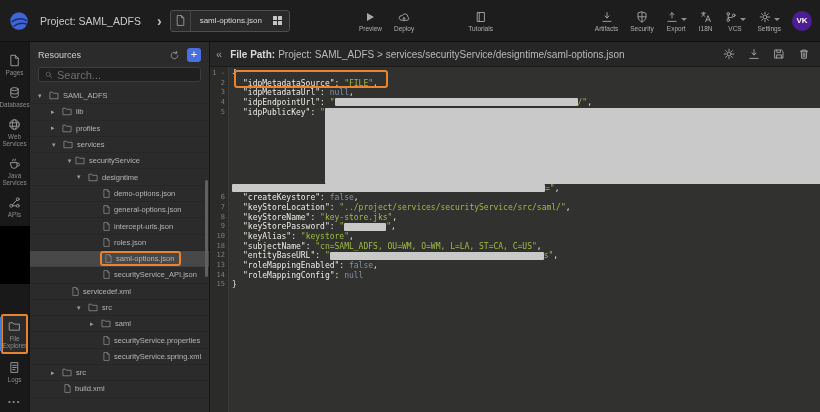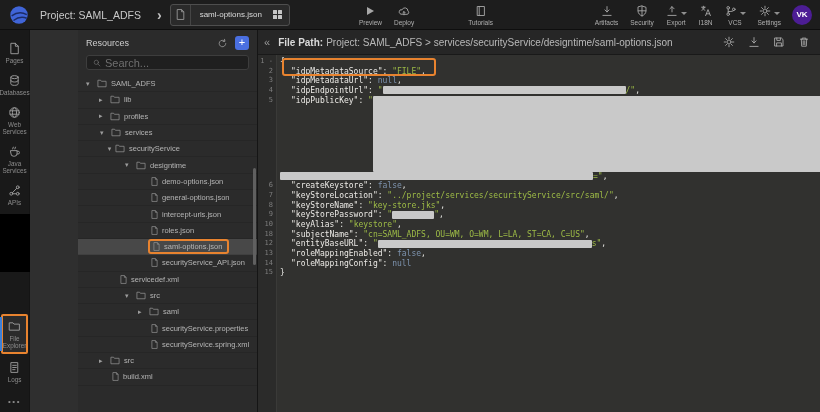--- a/index.html
+++ b/index.html
@@ -1,21 +1,21 @@
 <!DOCTYPE html>
 <html><head>
 <meta charset="utf-8">
 <style>
   html,body{margin:0;padding:0;background:#111;}
   *{box-sizing:border-box;}
   .screen{width:820px;height:412px;position:relative;overflow:hidden;background:#2f2f2f;
           font-family:"Liberation Sans",sans-serif;display:flex;flex-direction:column;}
 
   
-  .topbar{height:30px;background:#1d1d1d;border-bottom:1px solid #0e0e0e;display:flex;
+  .topbar{height:42px;background:#1d1d1d;border-bottom:1px solid #0e0e0e;display:flex;
           align-items:center;padding:0 8px;flex:none;}
   .logo{width:22px;height:22px;flex:none;}
   .proj-label{font-size:10.5px;color:#c9c9c9;margin-left:10px;white-space:nowrap;}
   .tb-chevron{color:#c0c0c0;font-size:14px;font-weight:bold;margin-left:16px;margin-right:8px;line-height:1;}
   .tab{height:22px;background:#2a2a2a;border:1px solid #4e4e4e;border-radius:3px;display:flex;
        align-items:center;overflow:hidden;}
   .tab-ficon{width:20px;height:100%;display:flex;align-items:center;justify-content:center;
              border-right:1px solid #454545;color:#9a9a9a;}
   .tab-label{font-size:8px;color:#dadada;padding:0 9px;white-space:nowrap;}
   .tab-grid{display:inline-grid;grid-template-columns:4px 4px;grid-gap:1px;margin:0 7px 0 2px;}
@@ -43,21 +43,21 @@
   .nav-item svg{width:13px;height:13px;}
   .nav-item .lbl{font-size:6.3px;line-height:7px;text-align:center;margin-top:2px;color:#8d8d8d;}
   .nav-item.active{background:#2b2b2b;border:2px solid #e8832f;border-radius:2px;margin:0 1px 3px;}
   .nav-item.active::before{content:"";position:absolute;left:-3px;top:1px;bottom:1px;width:2px;background:#3d7fd6;}
   .nav-redact{height:58px;background:#000;width:30px;margin:2px 0 0;}
   .nav-spacer{flex:1;}
   .nav-dots{color:#8a8a8a;text-align:center;font-size:8px;letter-spacing:1.5px;padding:8px 0 6px;}
 
   
   .resources{width:180px;background:#2b2b2b;border-right:1px solid #151515;display:flex;
-             flex-direction:column;position:relative;flex:none;margin-left:48px;}
+             flex-direction:column;position:relative;flex:none;}
   .res-header{display:flex;align-items:center;padding:6px 8px 4px;gap:7px;flex:none;}
   .res-title{flex:1;font-size:9px;color:#cfcfcf;}
   .res-refresh{color:#9a9a9a;display:flex;}
   .res-refresh svg{width:11px;height:11px;}
   .plus-btn{width:14px;height:14px;background:#4a6fe0;border-radius:3px;color:#fff;font-size:11px;
             line-height:12px;text-align:center;cursor:pointer;}
   .search-box{margin:1px 8px 6px;background:#1f1f1f;border:1px solid #3d3d3d;border-radius:3px;
               display:flex;align-items:center;padding:2px 6px;gap:4px;height:15px;flex:none;color:#777;}
   .search-box svg{width:8px;height:8px;flex:none;}
   .search-box input{background:transparent;border:none;outline:none;color:#bbb;font-size:11px;
@@ -365,21 +365,21 @@
           </div>
           <div class="tree-row" style="padding-left: 22px;">
             <span class="tr-arrow">▾</span>
             <span style="display: flex;">
               <svg viewBox="0 0 12 11" width="10" height="9" fill="none" stroke="currentColor" stroke-width="0.9" stroke-linejoin="round">
                 <path d="M1 1.5h3.3l1 1.3H11v6.7H1z"></path>
               </svg>
             </span>
             <span>services</span>
           </div>
-          <div class="tree-row" style="padding-left: 26px; text-align: center;">
+          <div class="tree-row" style="padding-left: 34px; text-align: center;">
             <span class="tr-arrow">▾</span>
             <span style="display: flex;">
               <svg viewBox="0 0 12 11" width="10" height="9" fill="none" stroke="currentColor" stroke-width="0.9" stroke-linejoin="round">
                 <path d="M1 1.5h3.3l1 1.3H11v6.7H1z"></path>
               </svg>
             </span>
             <span>securityService</span>
           </div>
           <div class="tree-row" style="padding-left: 47px;">
             <span class="tr-arrow">▾</span>

